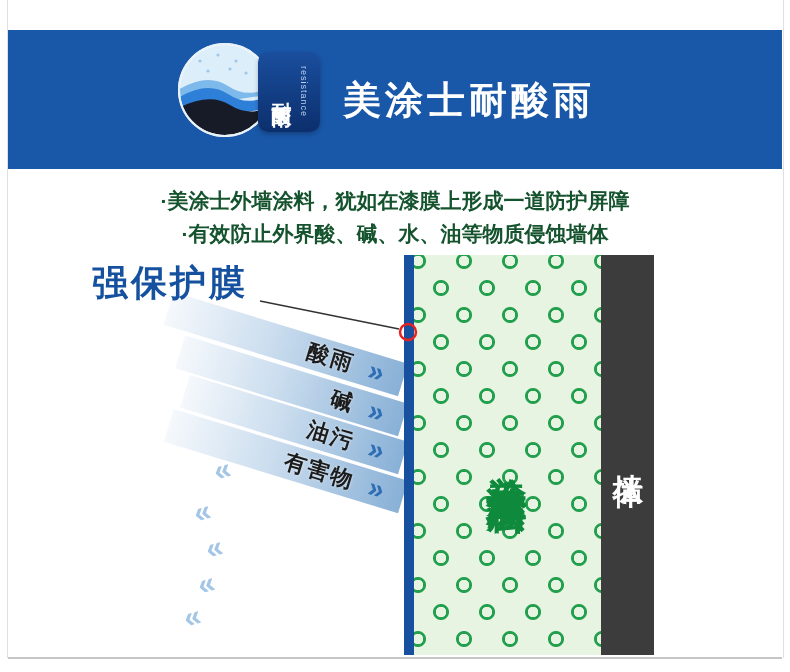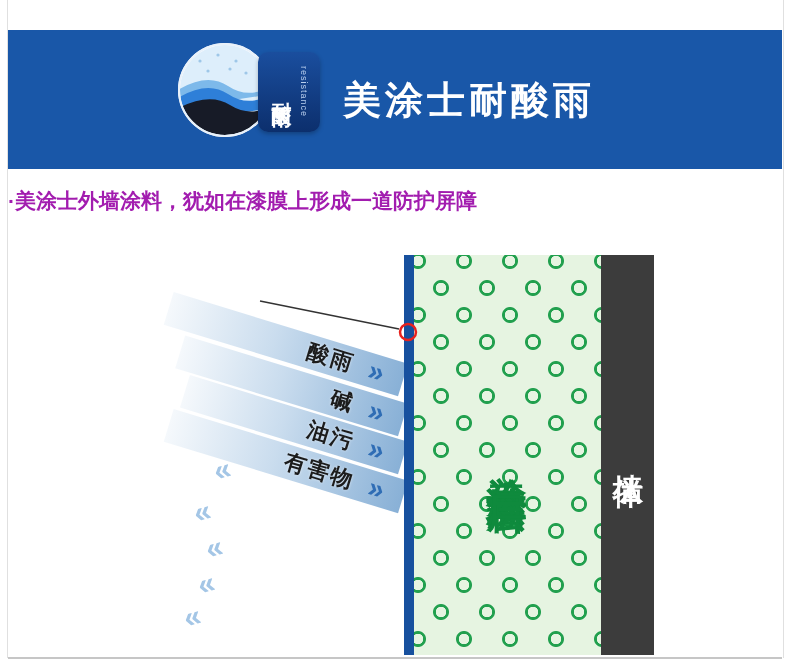--- a/index.html
+++ b/index.html
@@ -38,21 +38,21 @@
     writing-mode:vertical-rl;
     color:#b9cfee;font-size:9px;letter-spacing:1px;
   }
   .page-title{
     position:absolute;left:335px;top:50%;transform:translateY(-50%);
     color:#ffffff;font-size:38px;font-weight:bold;letter-spacing:4px;
   }
   
   .desc{
     position:absolute;left:8px;top:184px;width:774px;
-    color:#a21caf;font-size:21px;font-weight:bold;
+    text-align:center;color:#14532d;font-size:21px;font-weight:bold;
     line-height:33px;z-index:1;
   }
   
   .diagram{position:absolute;left:8px;top:255px;width:774px;height:400px;z-index:1;}
   .film-label{
     position:absolute;left:84px;top:4px;z-index:4;
     color:#15519f;font-size:36px;font-weight:bold;letter-spacing:3px;
   }
   .band{
     position:absolute;height:34px;z-index:2;
@@ -142,20 +142,21 @@
     <div class="badge">
       <span class="badge-main">耐酸雨</span>
       <span class="badge-side">resistance</span>
     </div>
   </div>
   <div class="page-title">美涂士耐酸雨</div>
 </div>
 
 <div class="desc">
   <div>·美涂士外墙涂料，犹如在漆膜上形成一道防护屏障</div>
+  <div>·有效防止外界酸、碱、水、油等物质侵蚀墙体</div>
 </div>
 
 <div class="diagram">
 
   <div class="coating">
     <div class="coating-label">美涂士外墙涂料层</div>
   </div>
 
   <div class="wall">
     <div class="wall-label">墙体</div>
@@ -179,19 +180,20 @@
   </div>
 
   <span class="chev-l bounce-1">«</span>
   <span class="chev-l bounce-2">«</span>
   <span class="chev-l bounce-3">«</span>
   <span class="chev-l bounce-4">«</span>
   <span class="chev-l bounce-5">«</span>
 
   <div class="film-bar"></div>
 
+  <div class="film-label">强保护膜</div>
 
   <svg class="overlay" viewBox="0 0 774 400">
     <line x1="252" y1="46" x2="391" y2="74" stroke="#333333" stroke-width="1.5"></line>
     <circle cx="400" cy="77" r="8" fill="none" stroke="#e8221e" stroke-width="2.5"></circle>
   </svg>
 
 </div>
 
 </body></html>

